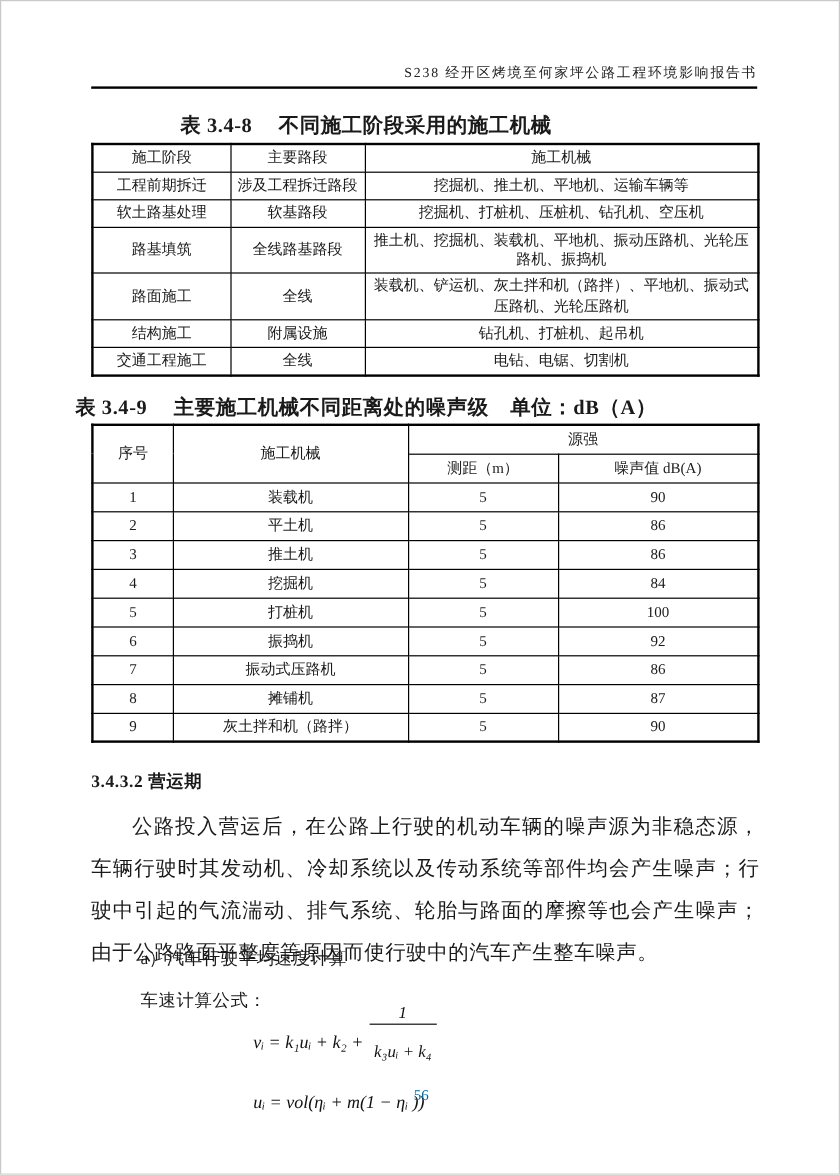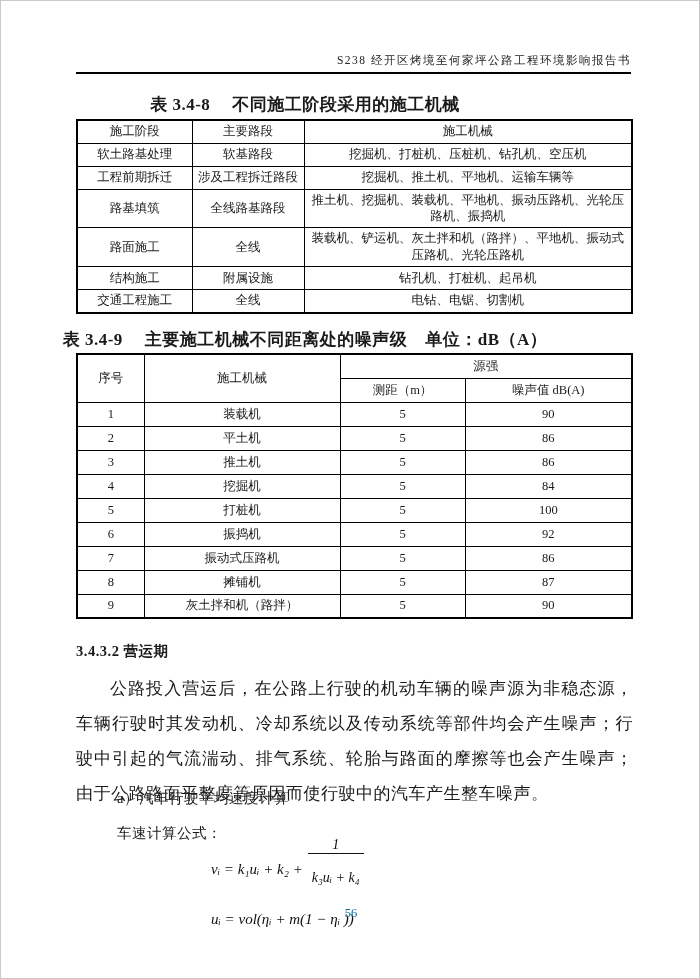--- a/index.html
+++ b/index.html
@@ -146,28 +146,28 @@
         <col style="width:112px">
         <col style="width:328px">
     </colgroup>
     <tbody>
         <tr>
       <th>施工阶段</th>
       <th>主要路段</th>
       <th>施工机械</th>
     </tr>
     <tr>
+      <td>工程前期拆迁</td>
+      <td>涉及工程拆迁路段</td>
+      <td>挖掘机、推土机、平地机、运输车辆等</td>
+    </tr>
+    <tr>
       <td>软土路基处理</td>
       <td>软基路段</td>
       <td>挖掘机、打桩机、压桩机、钻孔机、空压机</td>
-    </tr>
-    <tr>
-      <td>工程前期拆迁</td>
-      <td>涉及工程拆迁路段</td>
-      <td>挖掘机、推土机、平地机、运输车辆等</td>
     </tr>
     <tr>
       <td>路基填筑</td>
       <td>全线路基路段</td>
       <td>推土机、挖掘机、装载机、平地机、振动压路机、光轮压路机、振捣机</td>
     </tr>
     <tr>
       <td>路面施工</td>
       <td>全线</td>
       <td>装载机、铲运机、灰土拌和机（路拌）、平地机、振动式压路机、光轮压路机</td>

